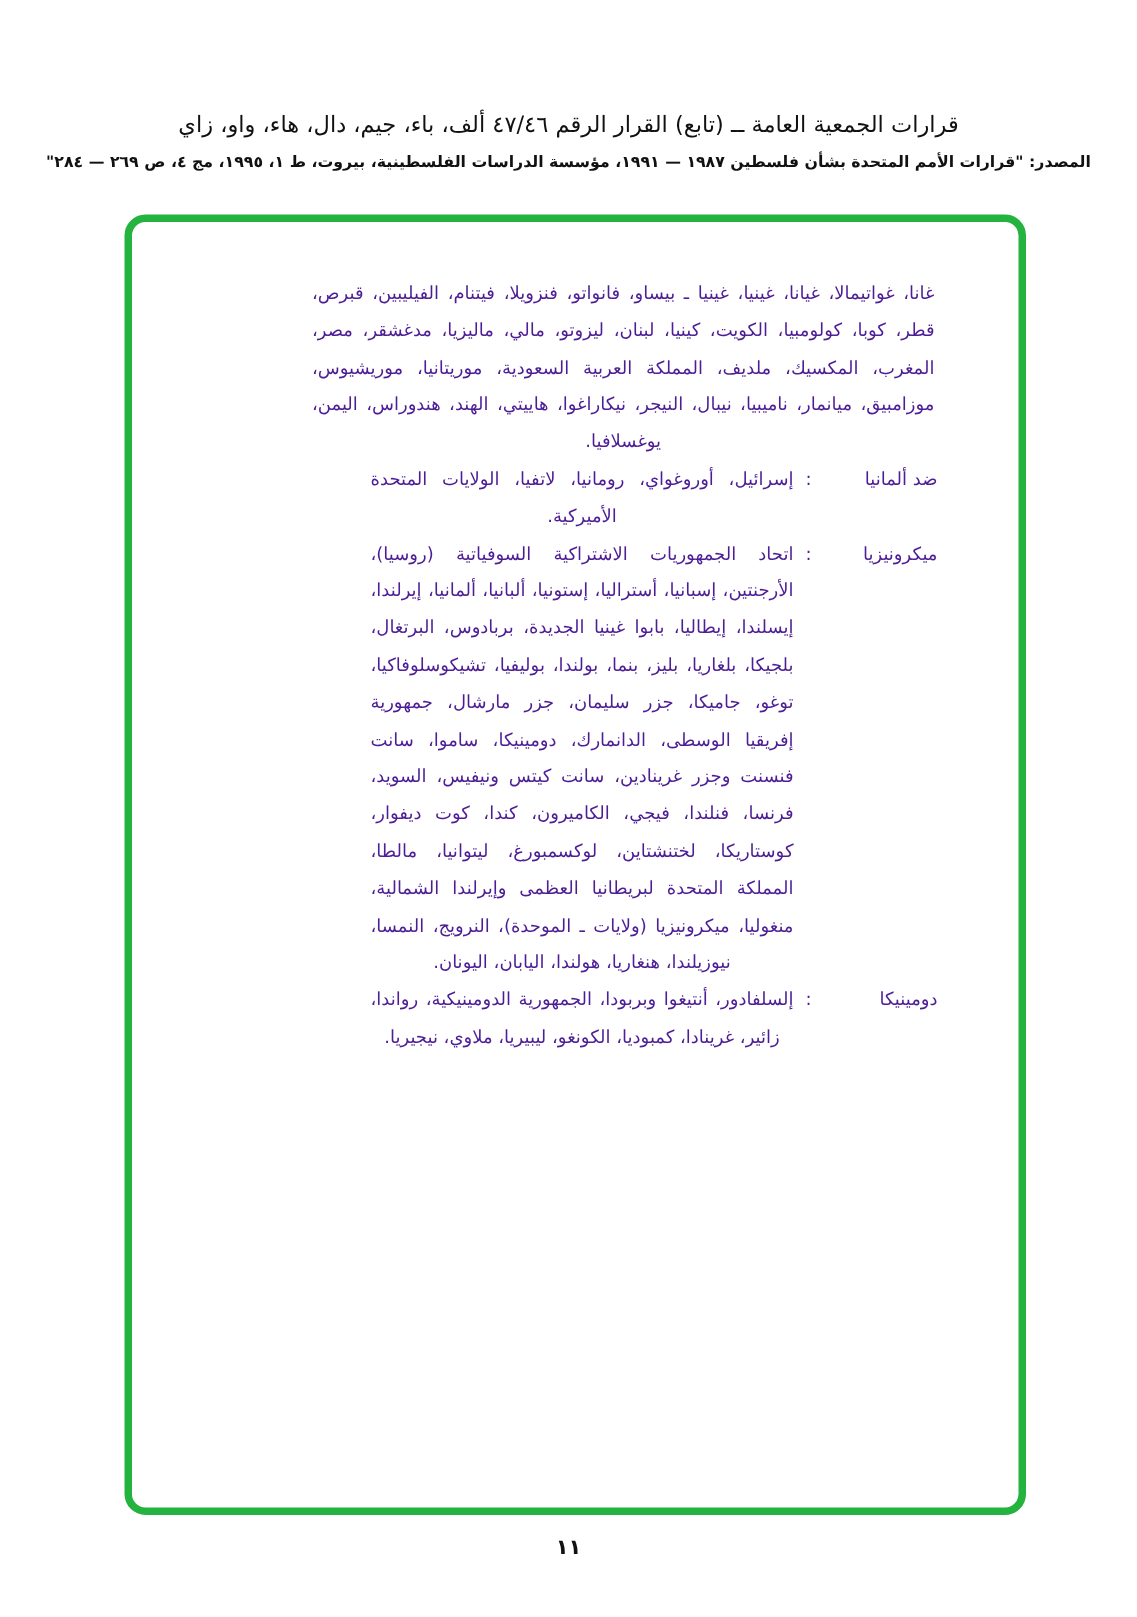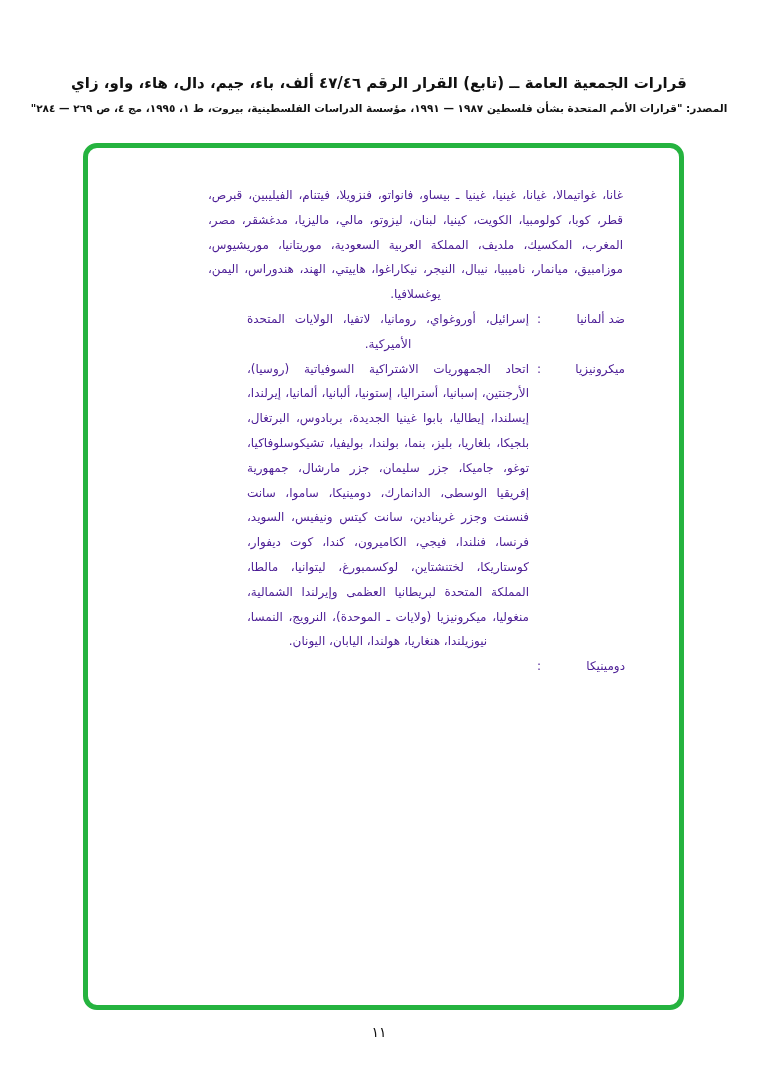--- a/index.html
+++ b/index.html
@@ -12,21 +12,21 @@
   }
   .page { position: absolute; inset: 0; background: #ffffff; }
 
   
   .header-title {
     position: absolute;
     top: 74px; left: 0; right: 0;
     text-align: center;
     direction: rtl;
     font-size: 15px;
-    font-weight: bold;
+    font-weight: normal;
     letter-spacing: 0px;
   }
   .source-line {
     position: absolute;
     top: 102px; left: 20px; right: 20px;
     text-align: center;
     direction: rtl;
     font-size: 10.5px;
     font-weight: bold;
   }
@@ -74,21 +74,21 @@
     text-align-last: center;
     margin-left: 39px;
   }
 
   
   .page-number {
     position: absolute;
     top: 1024px; left: 0; right: 0;
     text-align: center;
     font-size: 14px;
-    font-weight: normal;
+    font-weight: bold;
     direction: rtl;
   }
 </style>
 </head>
 <body>
 
 <div class="page">
 
   <div class="header-title">قرارات الجمعية العامة ــ (تابع) القرار الرقم ٤٧/٤٦ ألف، باء، جيم، دال، هاء، واو، زاي</div>
 
@@ -114,19 +114,20 @@
         <span>:</span>
       </div>
       <div class="content-cell">اتحاد الجمهوريات الاشتراكية السوفياتية (روسيا)، الأرجنتين، إسبانيا، أستراليا، إستونيا، ألبانيا، ألمانيا، إيرلندا، إيسلندا، إيطاليا، بابوا غينيا الجديدة، بربادوس، البرتغال، بلجيكا، بلغاريا، بليز، بنما، بولندا، بوليفيا، تشيكوسلوفاكيا، توغو، جاميكا، جزر سليمان، جزر مارشال، جمهورية إفريقيا الوسطى، الدانمارك، دومينيكا، ساموا، سانت فنسنت وجزر غرينادين، سانت كيتس ونيفيس، السويد، فرنسا، فنلندا، فيجي، الكاميرون، كندا، كوت ديفوار، كوستاريكا، لختنشتاين، لوكسمبورغ، ليتوانيا، مالطا، المملكة المتحدة لبريطانيا العظمى وإيرلندا الشمالية، منغوليا، ميكرونيزيا (ولايات ـ الموحدة)، النرويج، النمسا، نيوزيلندا، هنغاريا، هولندا، اليابان، اليونان.</div>
     </div>
 
     <div class="vote-section">
       <div class="label-cell">
         <span>دومينيكا</span>
         <span>:</span>
       </div>
+      <div class="content-cell">إلسلفادور، أنتيغوا وبربودا، الجمهورية الدومينيكية، رواندا، زائير، غرينادا، كمبوديا، الكونغو، ليبيريا، ملاوي، نيجيريا.</div>
     </div>
 
   </div>
 
   <div class="page-number">١١</div>
 
 </div>
 
 </body></html>

